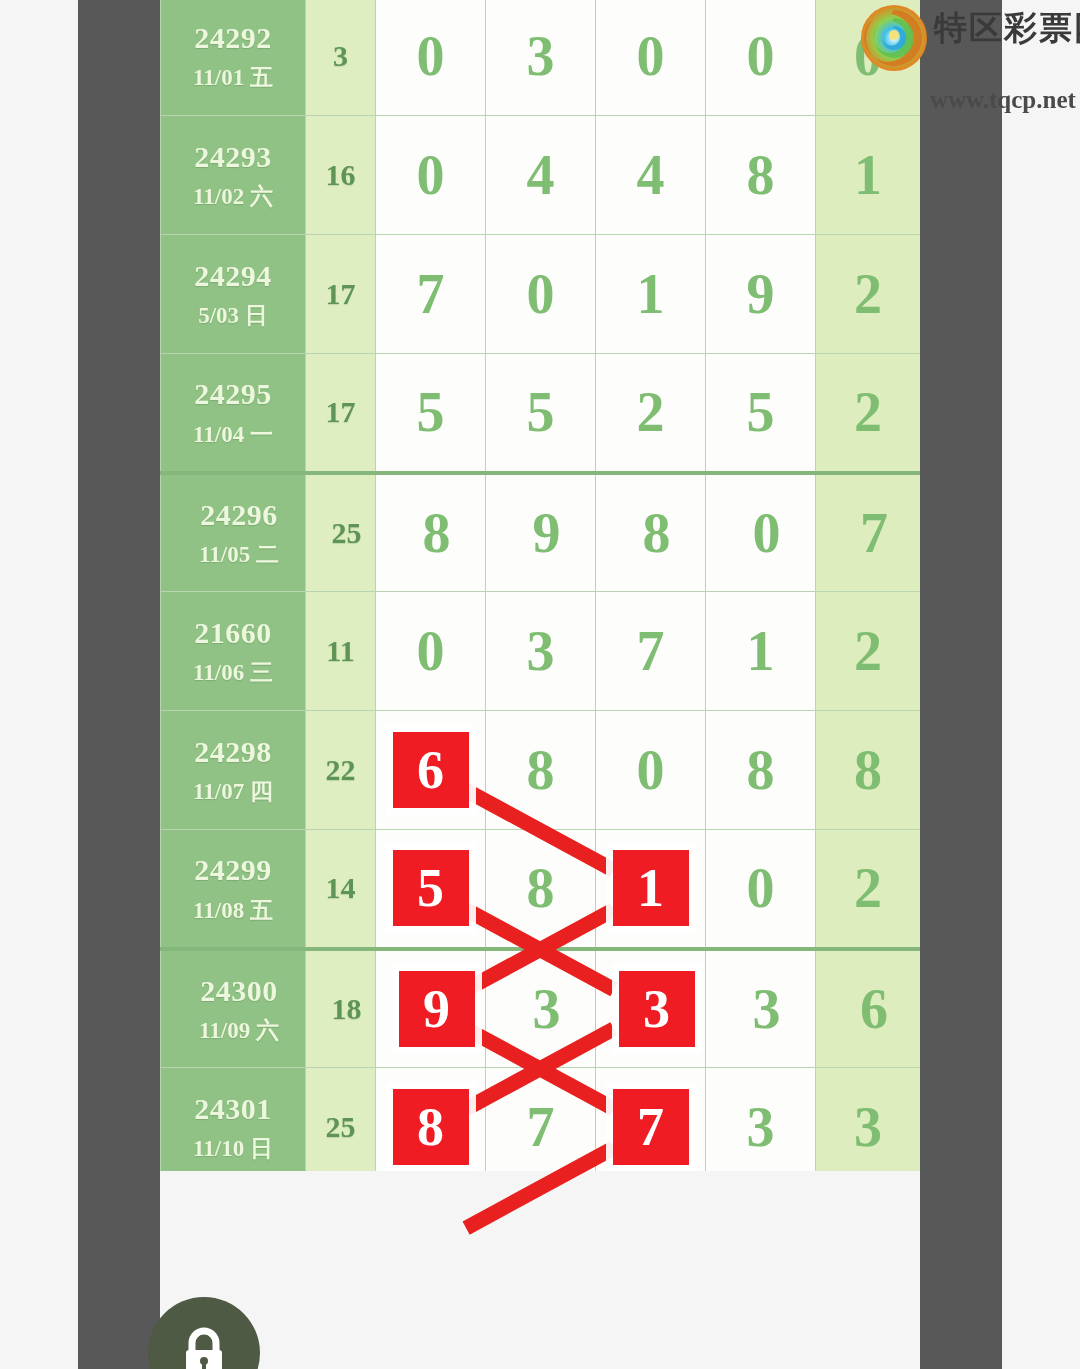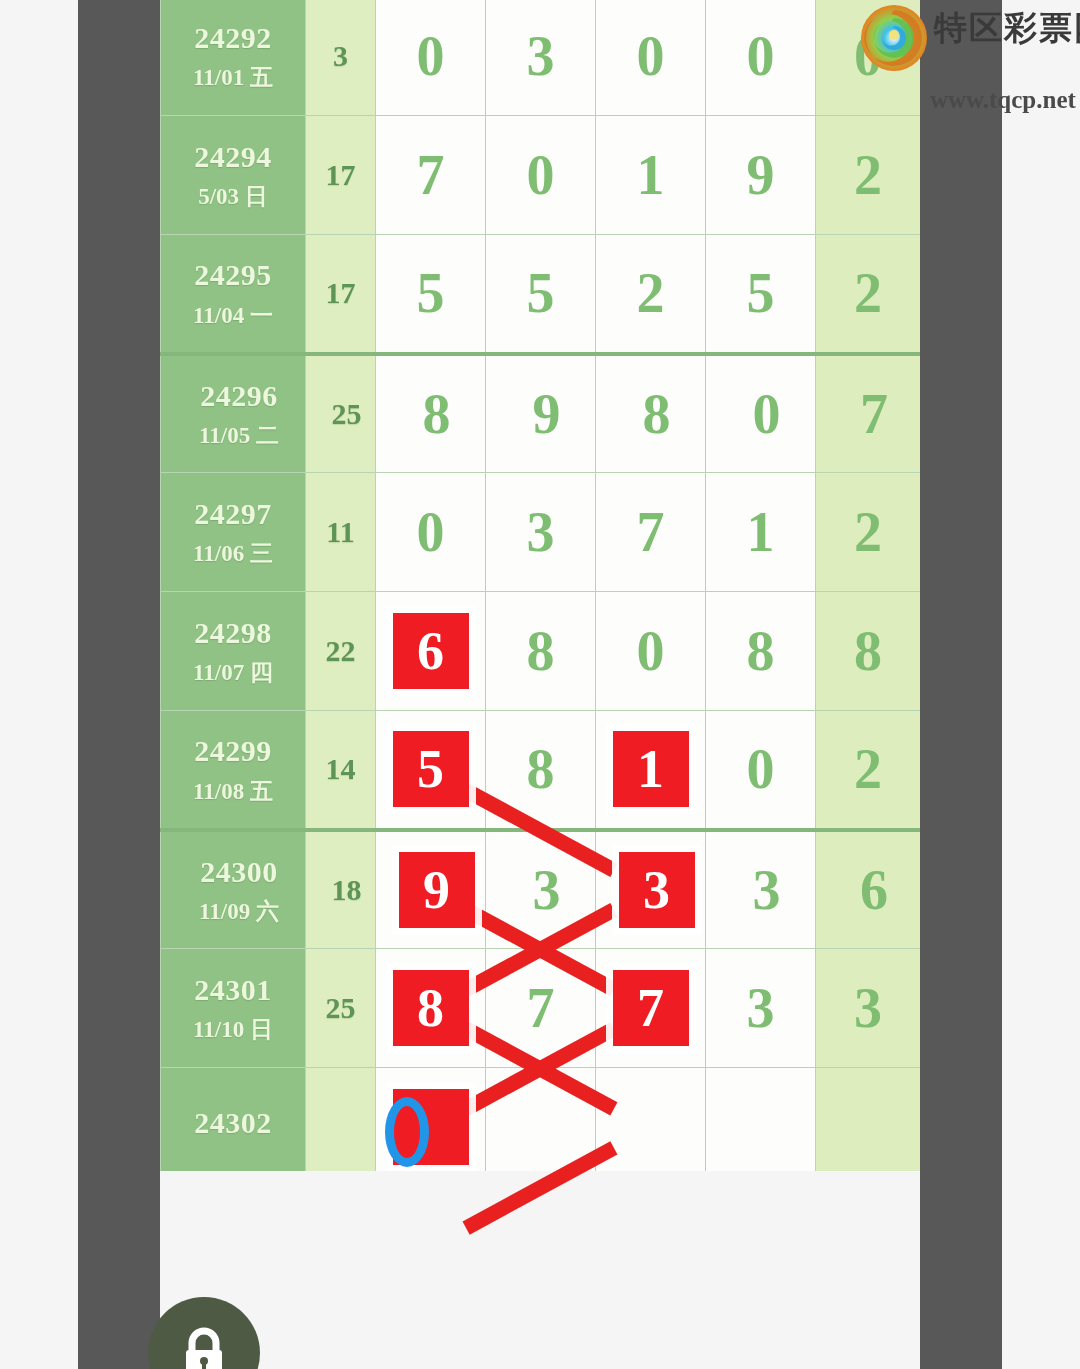--- a/index.html
+++ b/index.html
@@ -209,20 +209,32 @@
           </td>
           <td class="sum">3</td>
           <td class="digit">0</td>
           <td class="digit">3</td>
           <td class="digit">0</td>
           <td class="digit">0</td>
           <td class="last">0</td>
         </tr>
         <tr>
           <td class="period">
+            <span class="pnum">24293</span>
+            <span class="pdate">11/02 六</span>
+          </td>
+          <td class="sum">16</td>
+          <td class="digit">0</td>
+          <td class="digit">4</td>
+          <td class="digit">4</td>
+          <td class="digit">8</td>
+          <td class="last">1</td>
+        </tr>
+        <tr>
+          <td class="period">
             <span class="pnum">24294</span>
             <span class="pdate">5/03 日</span>
           </td>
           <td class="sum">17</td>
           <td class="digit">7</td>
           <td class="digit">0</td>
           <td class="digit">1</td>
           <td class="digit">9</td>
           <td class="last">2</td>
         </tr>
@@ -245,21 +257,21 @@
           </td>
           <td class="sum">25</td>
           <td class="digit">8</td>
           <td class="digit">9</td>
           <td class="digit">8</td>
           <td class="digit">0</td>
           <td class="last">7</td>
         </tr>
         <tr>
           <td class="period">
-            <span class="pnum">24297</span>
+            <span class="pnum">21660</span>
             <span class="pdate">11/06 三</span>
           </td>
           <td class="sum">11</td>
           <td class="digit">0</td>
           <td class="digit">3</td>
           <td class="digit">7</td>
           <td class="digit">1</td>
           <td class="last">2</td>
         </tr>
         <tr>

